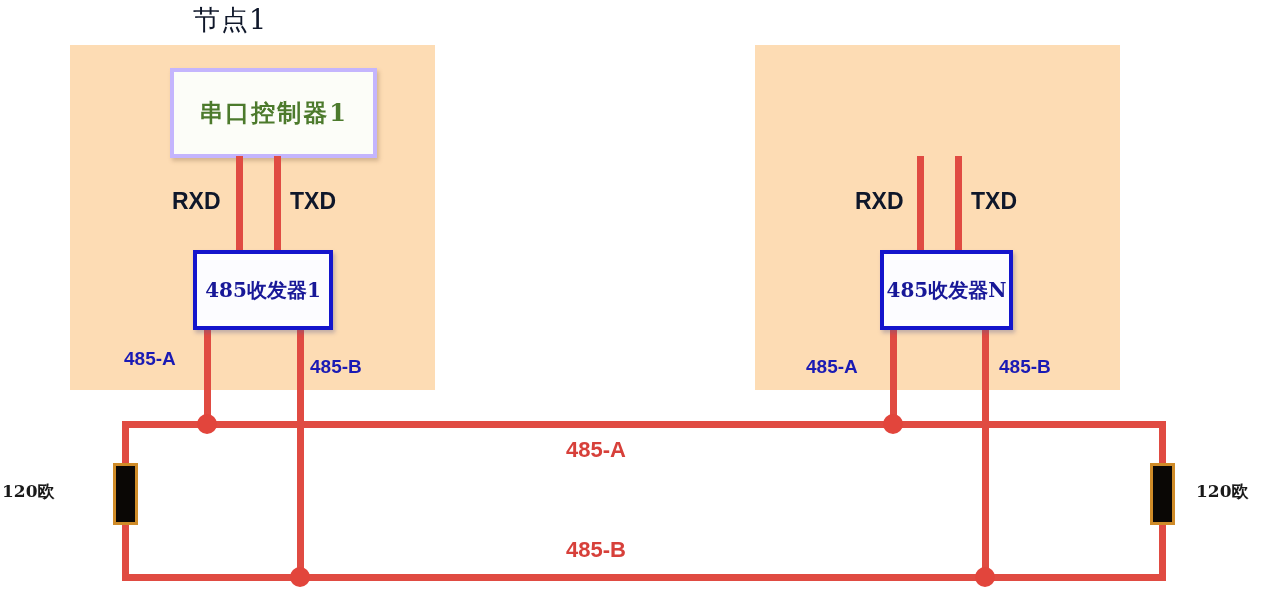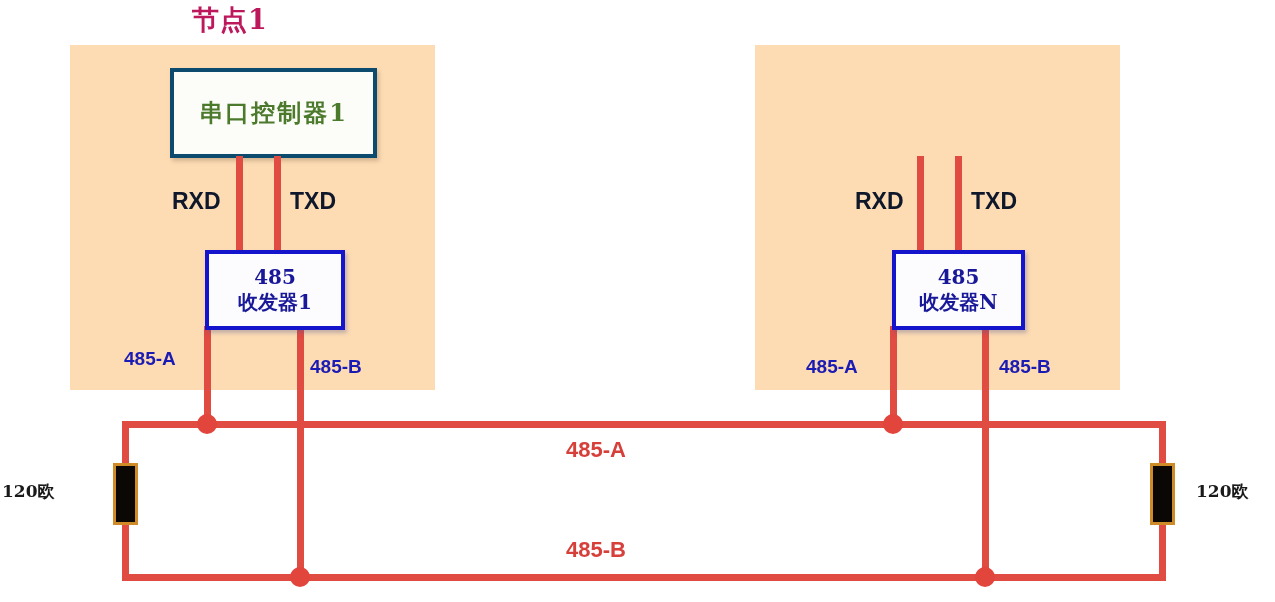--- a/index.html
+++ b/index.html
@@ -18,34 +18,34 @@
     overflow: hidden;
   }
 
   
   .node-panel {
     position: absolute;
     background: #fddcb4;
   }
   .node-title {
     position: absolute;
-    color: #be185d;
+    color: #0f172a;
     font-family: "DejaVu Serif", "Liberation Serif", serif;
     font-size: 27px;
-    font-weight: 700;
+    font-weight: 400;
     letter-spacing: 1px;
     text-align: center;
     white-space: nowrap;
   }
 
   
   .ctrl-box {
     position: absolute;
     background: #fcfdf8;
-    border: 4px solid #0c4a6e;
+    border: 4px solid #c4b5fd;
     box-sizing: border-box;
     display: flex;
     align-items: center;
     justify-content: center;
     box-shadow: 2px 3px 4px rgba(120,90,60,0.30);
   }
   .ctrl-box span {
     color: #4c7a2c;
     font-family: "DejaVu Serif", "Liberation Serif", serif;
     font-size: 24px;
@@ -54,26 +54,25 @@
     white-space: nowrap;
   }
 
   
   .xcvr-box {
     position: absolute;
     background: #fcfcff;
     border: 4px solid #1414cc;
     box-sizing: border-box;
     display: flex;
-    flex-direction: column;
+    flex-direction: row;
     align-items: center;
     justify-content: center;
     box-shadow: 2px 3px 4px rgba(90,90,140,0.35);
     z-index: 4;
-    margin-left: 12px;
   }
   .xcvr-box span {
     color: #181898;
     font-family: "DejaVu Serif", "Liberation Serif", serif;
     font-size: 20px;
     font-weight: 700;
     line-height: 1.25;
     white-space: nowrap;
   }
 

